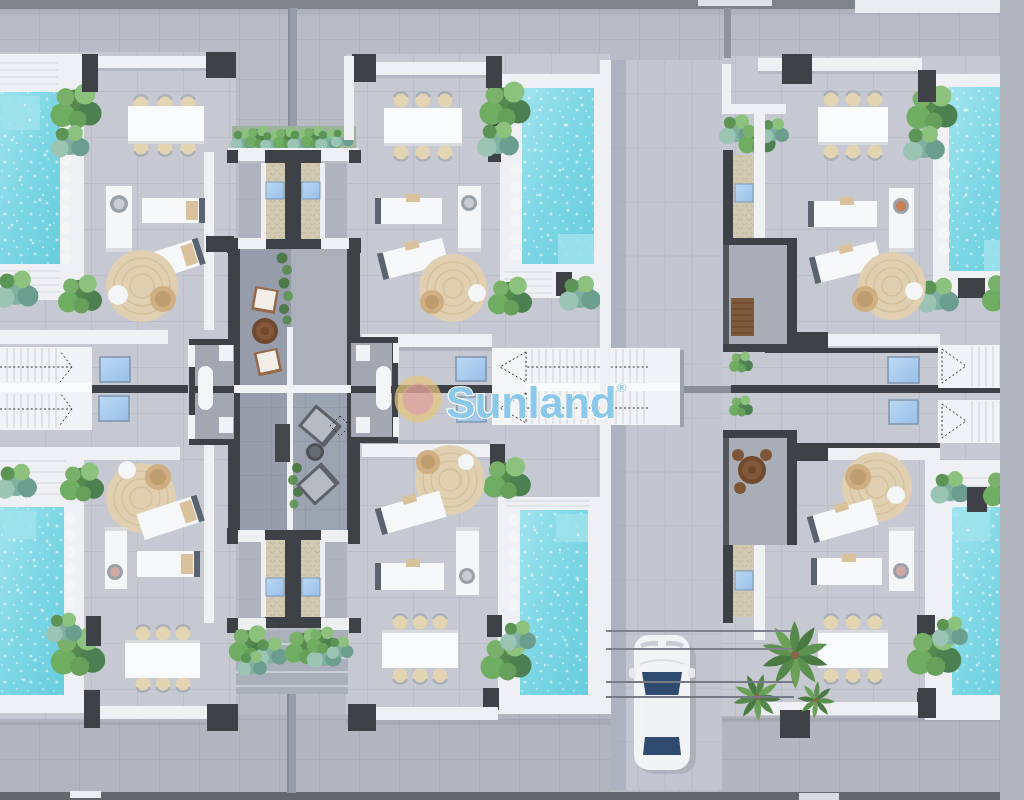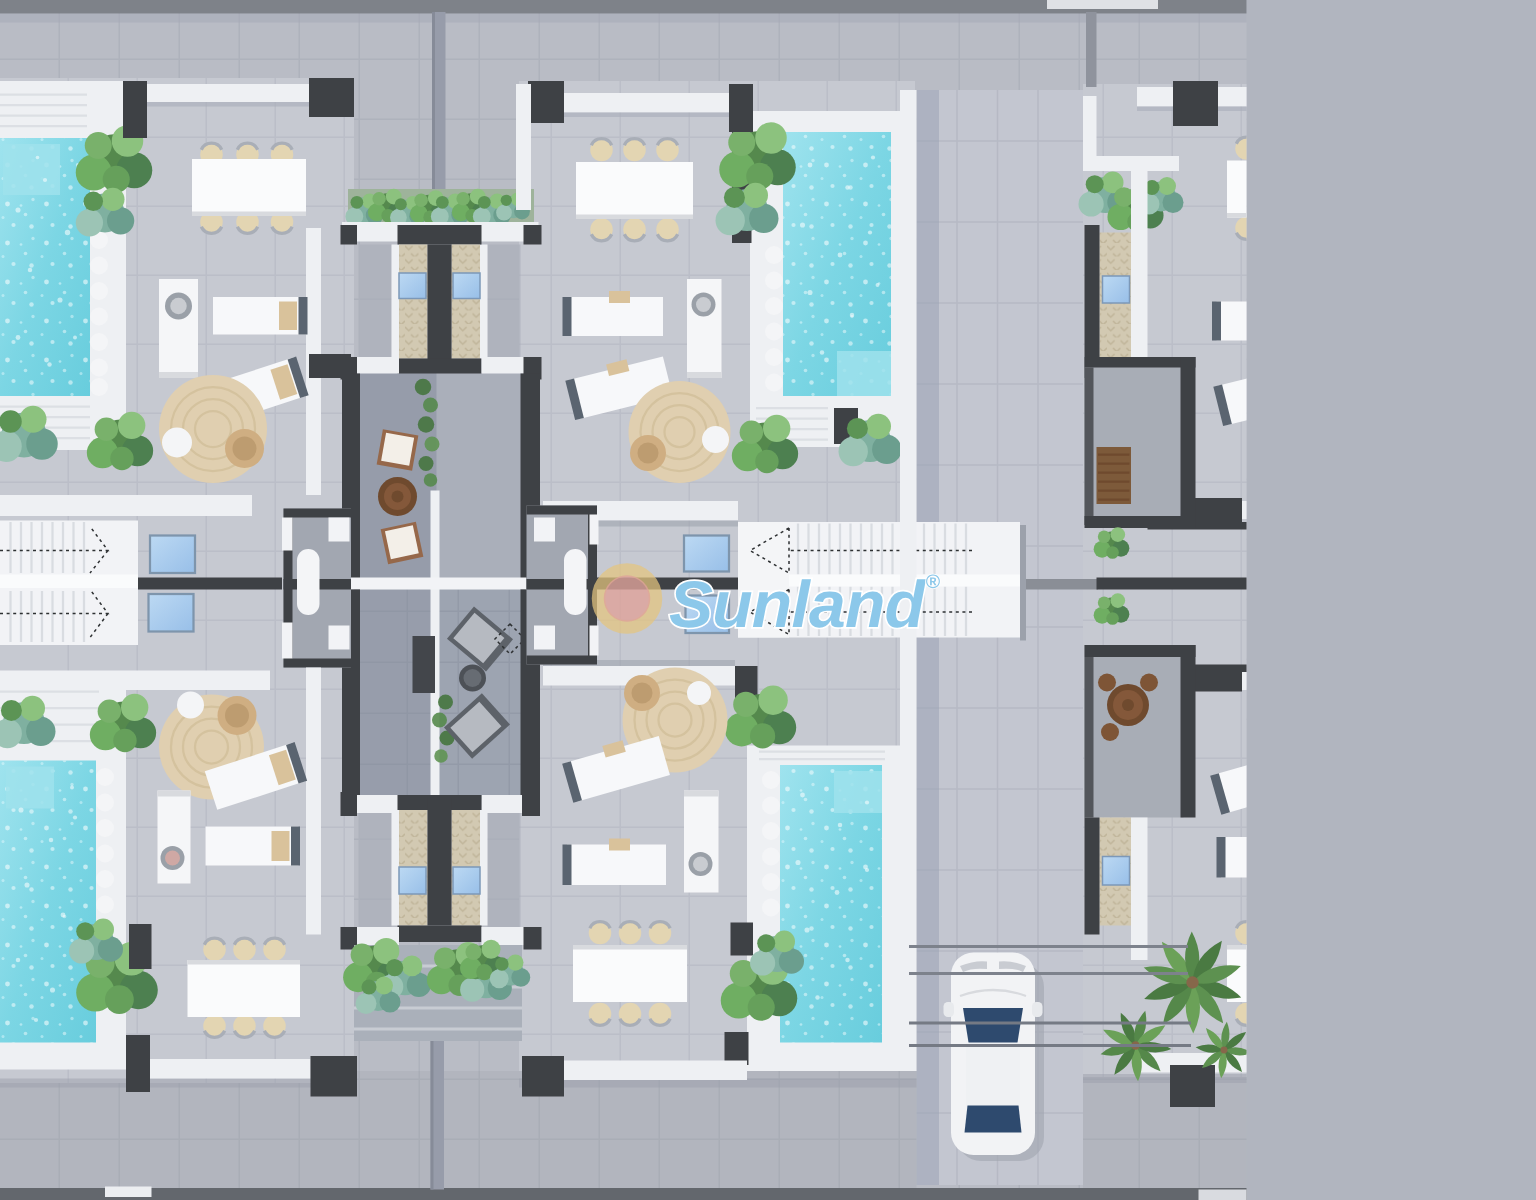--- a/index.html
+++ b/index.html
@@ -1,16 +1,16 @@
 <!DOCTYPE html>
 <html><head>
 <meta charset="utf-8">
 <style>
 html,body{margin:0;padding:0;background:#b1b5bf;font-family:"Liberation Sans",sans-serif;}
-#wrap{width:831px;height:800px;overflow:hidden;position:relative;font-style:italic;}
+#wrap{width:1000px;height:800px;overflow:hidden;position:relative;}
 </style>
 </head>
 <body>
 <div id="wrap">
 <svg width="1024" height="800" viewBox="0 0 1024 800" xmlns="http://www.w3.org/2000/svg">
 <defs>
 <pattern id="street" width="40" height="40" patternUnits="userSpaceOnUse">
   <rect width="40" height="40" fill="#b9bcc5"></rect>
   <path d="M0 39.5H40M39.5 0V40" stroke="#aeb2bc" stroke-width="1"></path>
 </pattern>

